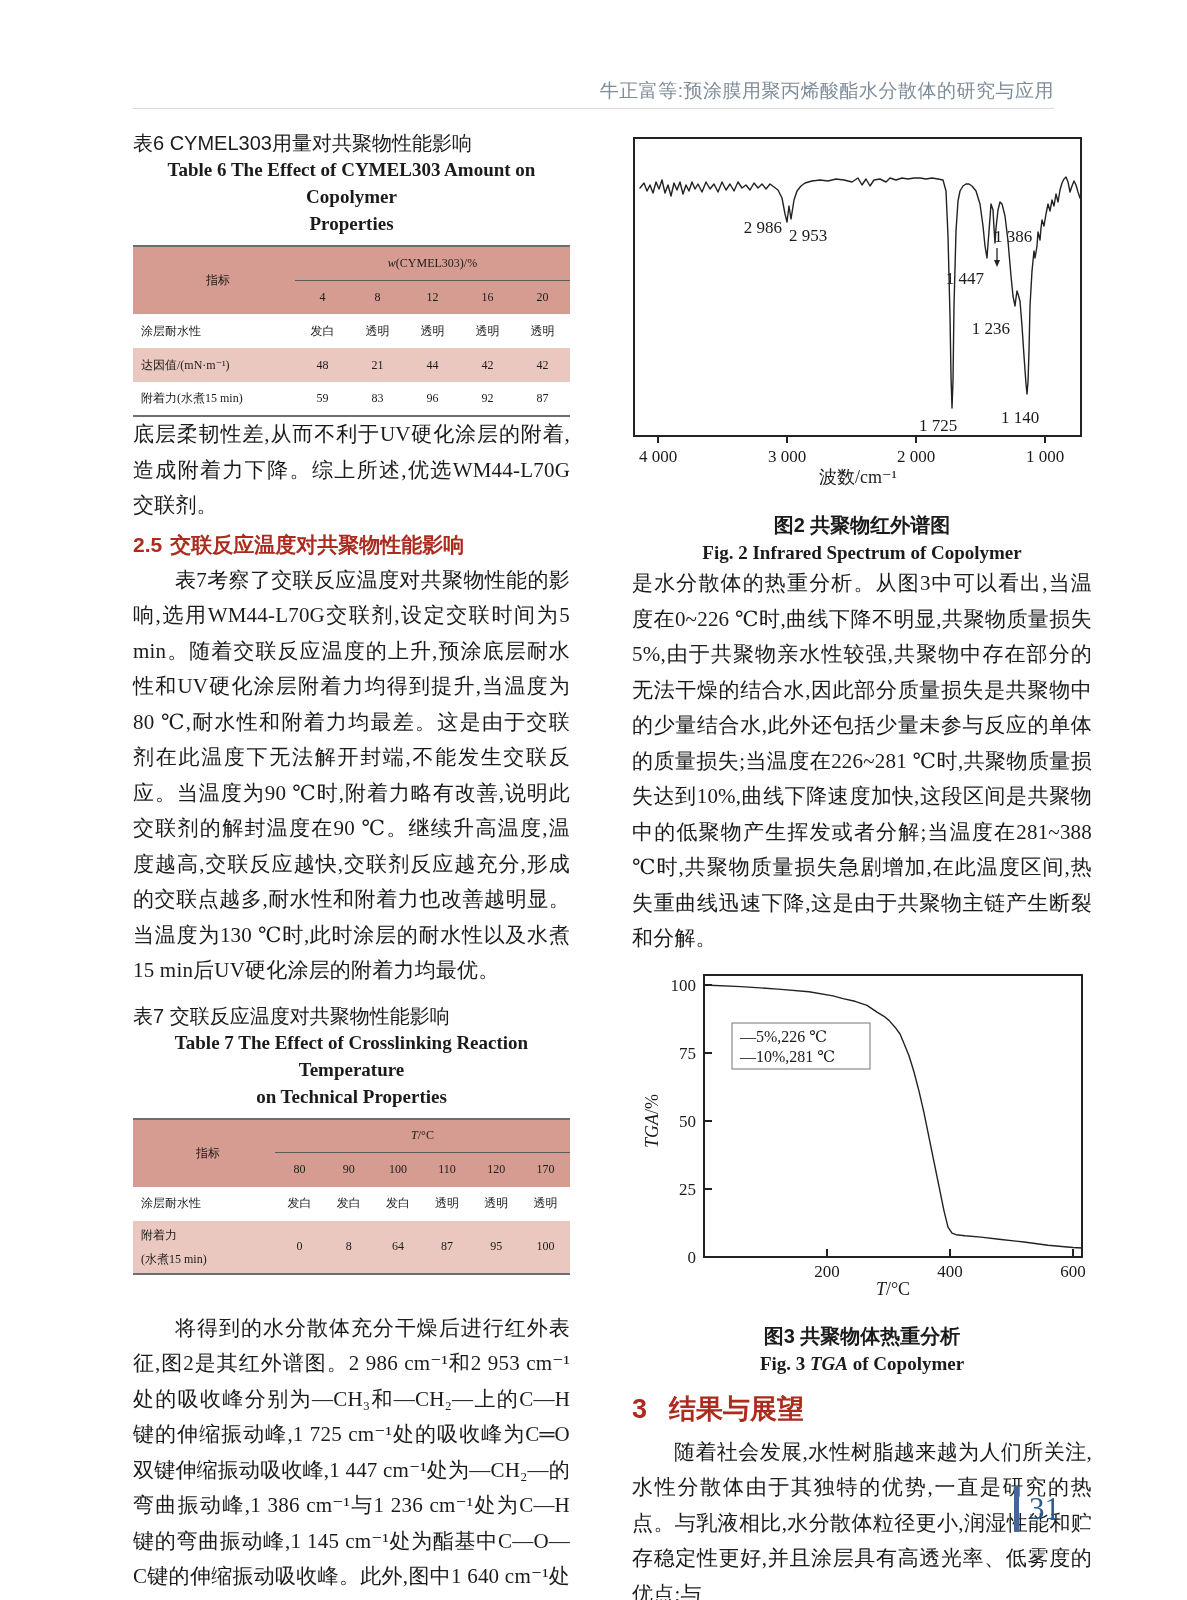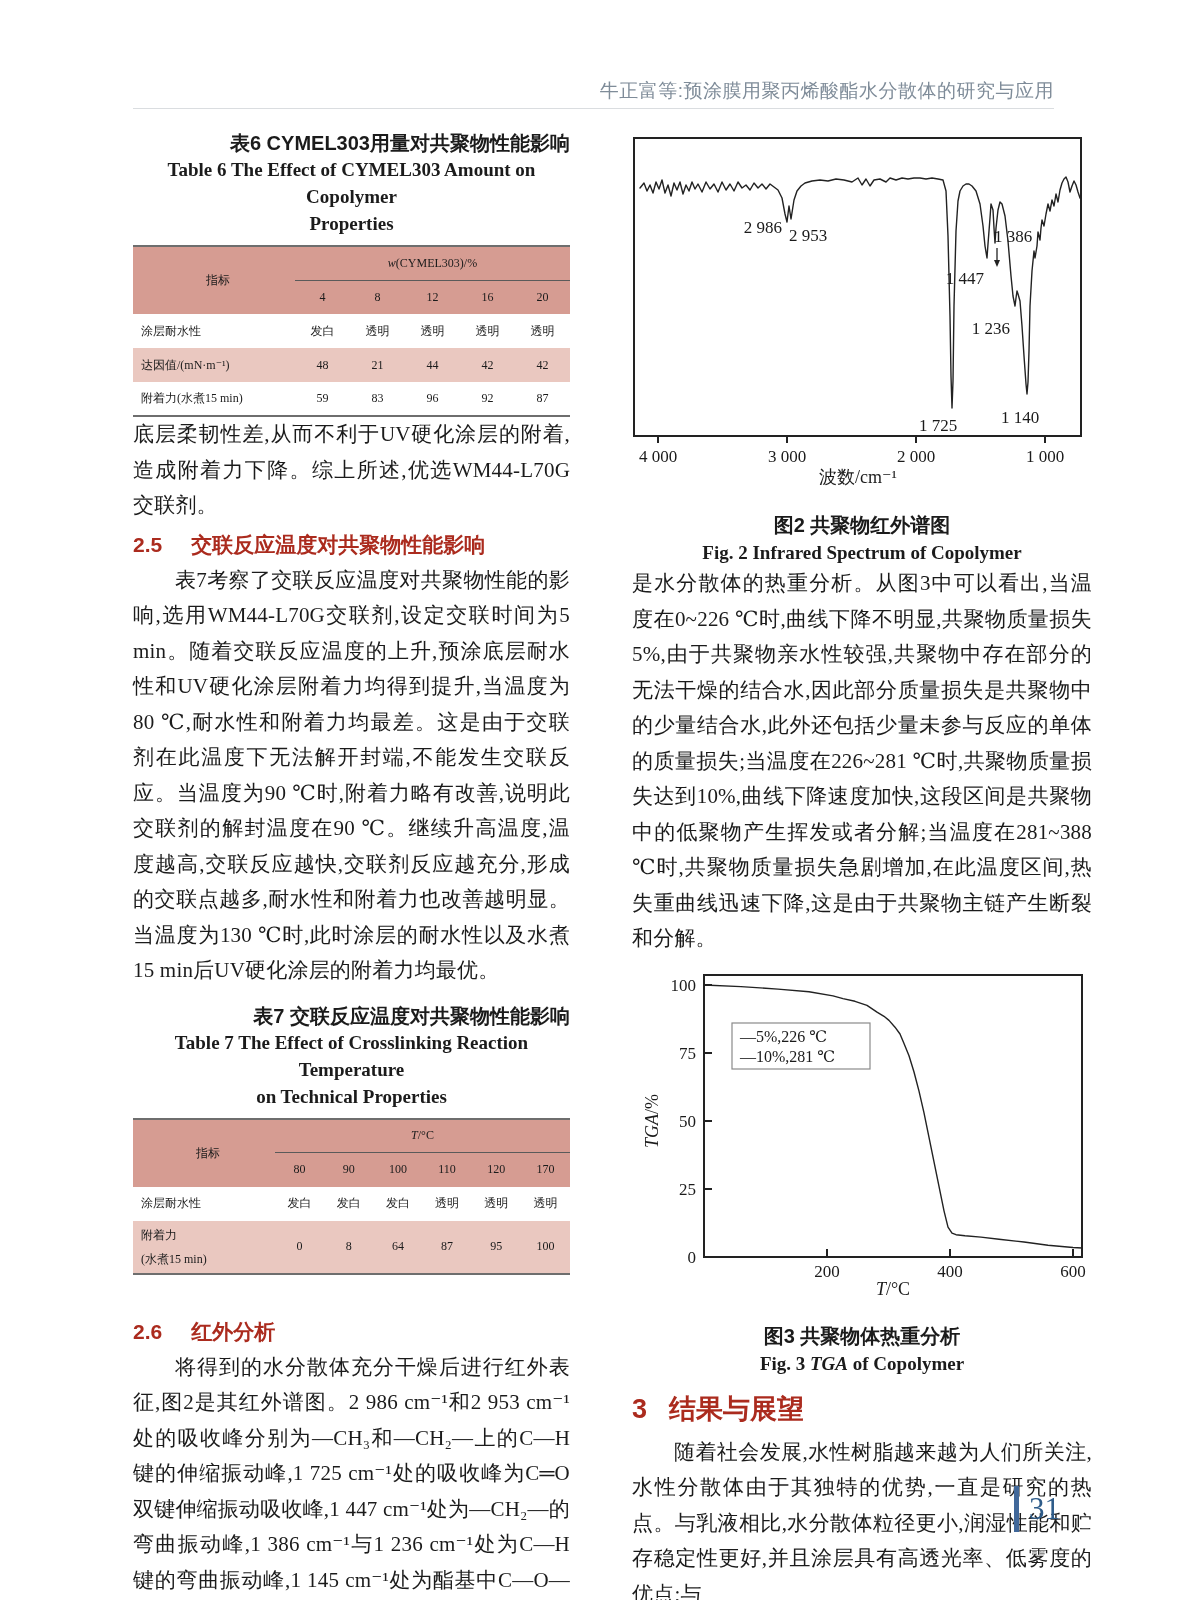--- a/index.html
+++ b/index.html
@@ -12,22 +12,22 @@
   .running-head{
     position:absolute;top:78px;left:133px;width:921px;text-align:right;
     font-family:"Liberation Sans","DejaVu Sans",sans-serif;
     font-size:19px;color:#7f8c99;letter-spacing:.5px;
   }
   .head-rule{position:absolute;top:108px;left:133px;width:921px;border-top:1px solid #dadde0;}
   .col-left{position:absolute;left:133px;top:130px;width:437px;}
   .col-right{position:absolute;left:632px;top:136px;width:460px;}
 
   .tbl-title-cn{
-    text-align:right;font-family:"Liberation Sans","DejaVu Sans",sans-serif;
-    font-weight:700;font-size:20px;line-height:26px;white-space:pre-wrap;
+    text-align:left;font-family:"Liberation Sans","DejaVu Sans",sans-serif;
+    font-weight:400;font-size:20px;line-height:26px;white-space:pre-wrap;
   }
   .tbl-title-en{
     text-align:center;font-weight:700;font-size:19px;line-height:27px;white-space:pre-wrap;
   }
   table.datatbl{
     border-collapse:collapse;width:100%;margin-top:8px;
     border-top:2px solid #6e6e6e;border-bottom:2px solid #6e6e6e;
     font-size:12px;
   }
   table.datatbl th,table.datatbl td{font-weight:normal;text-align:center;padding:2px 0;}
@@ -42,21 +42,21 @@
 
   p.body{
     font-size:21px;line-height:35.5px;text-align:justify;margin:0;
     letter-spacing:.2px;
   }
   p.indent{text-indent:2em;}
   .sec-h{
     font-family:"Liberation Sans","DejaVu Sans",sans-serif;font-weight:700;
     color:#ab2b1e;font-size:21px;margin:7px 0 4px 0;
   }
-  .sec-h .sec-num{margin-right:29px;}
+  .sec-h .sec-num{margin-right:8px;}
   .sec-h3{
     font-family:"Liberation Sans","DejaVu Sans",sans-serif;font-weight:700;
     color:#ab2b1e;font-size:27px;margin:14px 0 8px 0;
   }
   .sec-h3 .sec-num{margin-right:22px;}
 
   .fig-caption-cn{
     text-align:center;font-family:"Liberation Sans","DejaVu Sans",sans-serif;
     font-weight:700;font-size:20px;line-height:28px;white-space:pre-wrap;margin-top:21px;
   }
@@ -200,23 +200,20 @@
       <td>64</td>
       <td>87</td>
       <td>95</td>
       <td>100</td>
     </tr>
   </tbody>
     </table>
 
   <div class="spacer36"></div>
 
-  <div class="sec-h">
-    <span class="sec-num">2.6</span><span>红外分析</span>
-  </div>
   <p class="body indent">将得到的水分散体充分干燥后进行红外表征,图2是其红外谱图。2 986 cm⁻¹和2 953 cm⁻¹处的吸收峰分别为—CH₃和—CH₂—上的C—H键的伸缩振动峰,1 725 cm⁻¹处的吸收峰为C═O双键伸缩振动吸收峰,1 447 cm⁻¹处为—CH₂—的弯曲振动峰,1 386 cm⁻¹与1 236 cm⁻¹处为C—H键的弯曲振动峰,1 145 cm⁻¹处为酯基中C—O—C键的伸缩振动吸收峰。此外,图中1 640 cm⁻¹处未出现C═C的伸缩振动峰,因此可以认为各共聚组分均参与共聚。</p>
 
 </div>
 
 <div class="col-right">
 
   
   <svg width="460" height="350" viewBox="0 0 460 350">
     <rect class="axisbox" x="2" y="2" width="447" height="298"></rect>
     <path class="plotline" d="M8,52 L12,47 15,55 18,49 21,57 24,46 27,53 30,44 33,57 36,49 39,60 42,47 45,54 48,46 51,58 54,49 57,55 60,46 63,53 66,48 70,56 74,46 78,53 82,48 86,56 90,46 94,54 98,48 102,55 106,46 110,52 114,49 118,54 122,47 126,52 130,48 134,53 138,48 142,51 146,54 150,62 153,78 155,86 157,70 159,83 162,64 165,55 169,50 173,47 180,45 188,44 196,45 204,43 212,44 220,46 226,42 230,49 234,43 238,50 242,44 248,43 254,46 258,42 264,44 270,42 276,43 282,42 288,42 294,43 300,42 306,43 311,44 314,55 316,100 318,180 319,240 320,272 321,245 322,170 324,95 326,65 328,55 331,50 334,48 337,48 340,50 344,55 348,68 351,90 353,110 355,122 356,108 358,82 359,68 361,74 362,92 363,107 364,92 366,74 368,66 370,68 373,80 376,105 379,140 381,160 383,170 384,162 385,155 386,158 388,165 390,190 392,220 394,248 395,258 396,246 397,215 398,170 400,135 402,115 403,122 405,110 406,96 408,104 409,92 410,84 412,90 414,78 416,68 418,75 420,64 422,70 424,58 426,66 428,54 430,47 432,43 434,41 436,46 438,56 440,50 442,45 444,49 446,56 448,62"></path>

